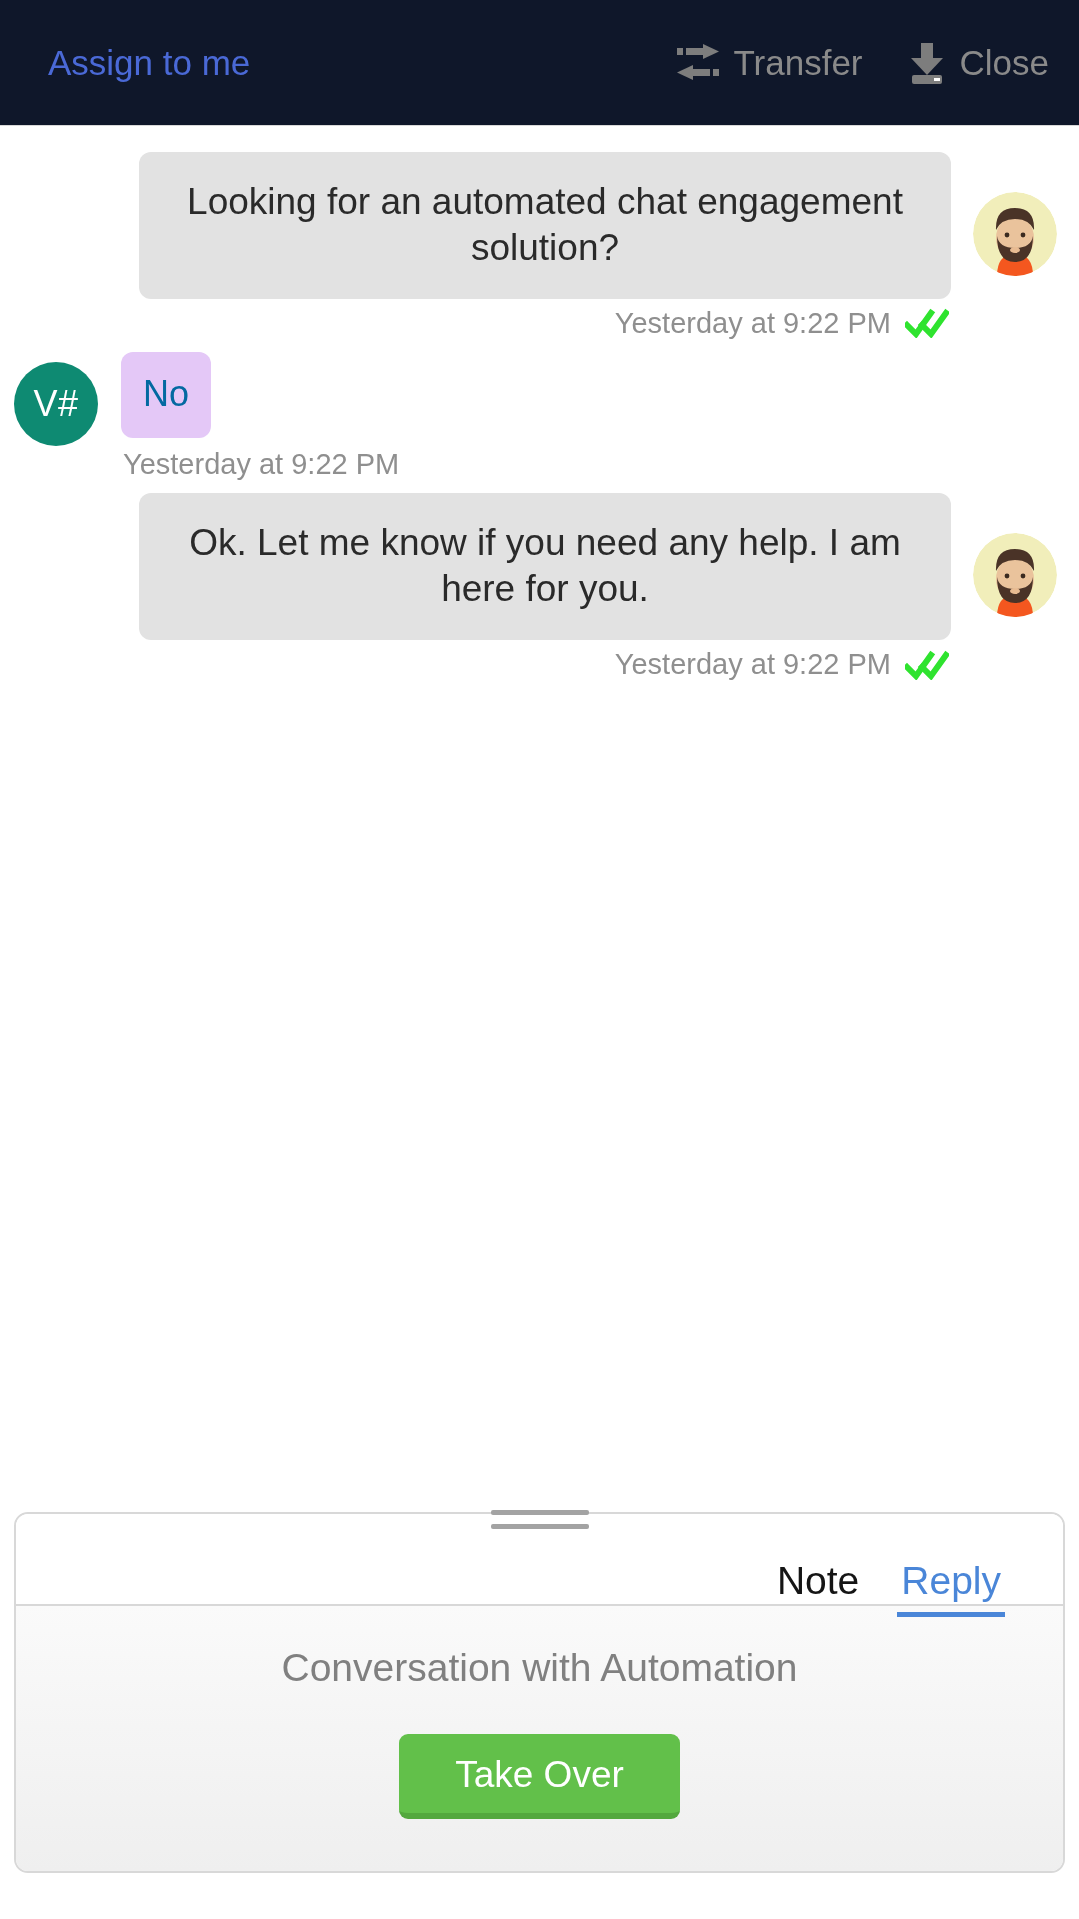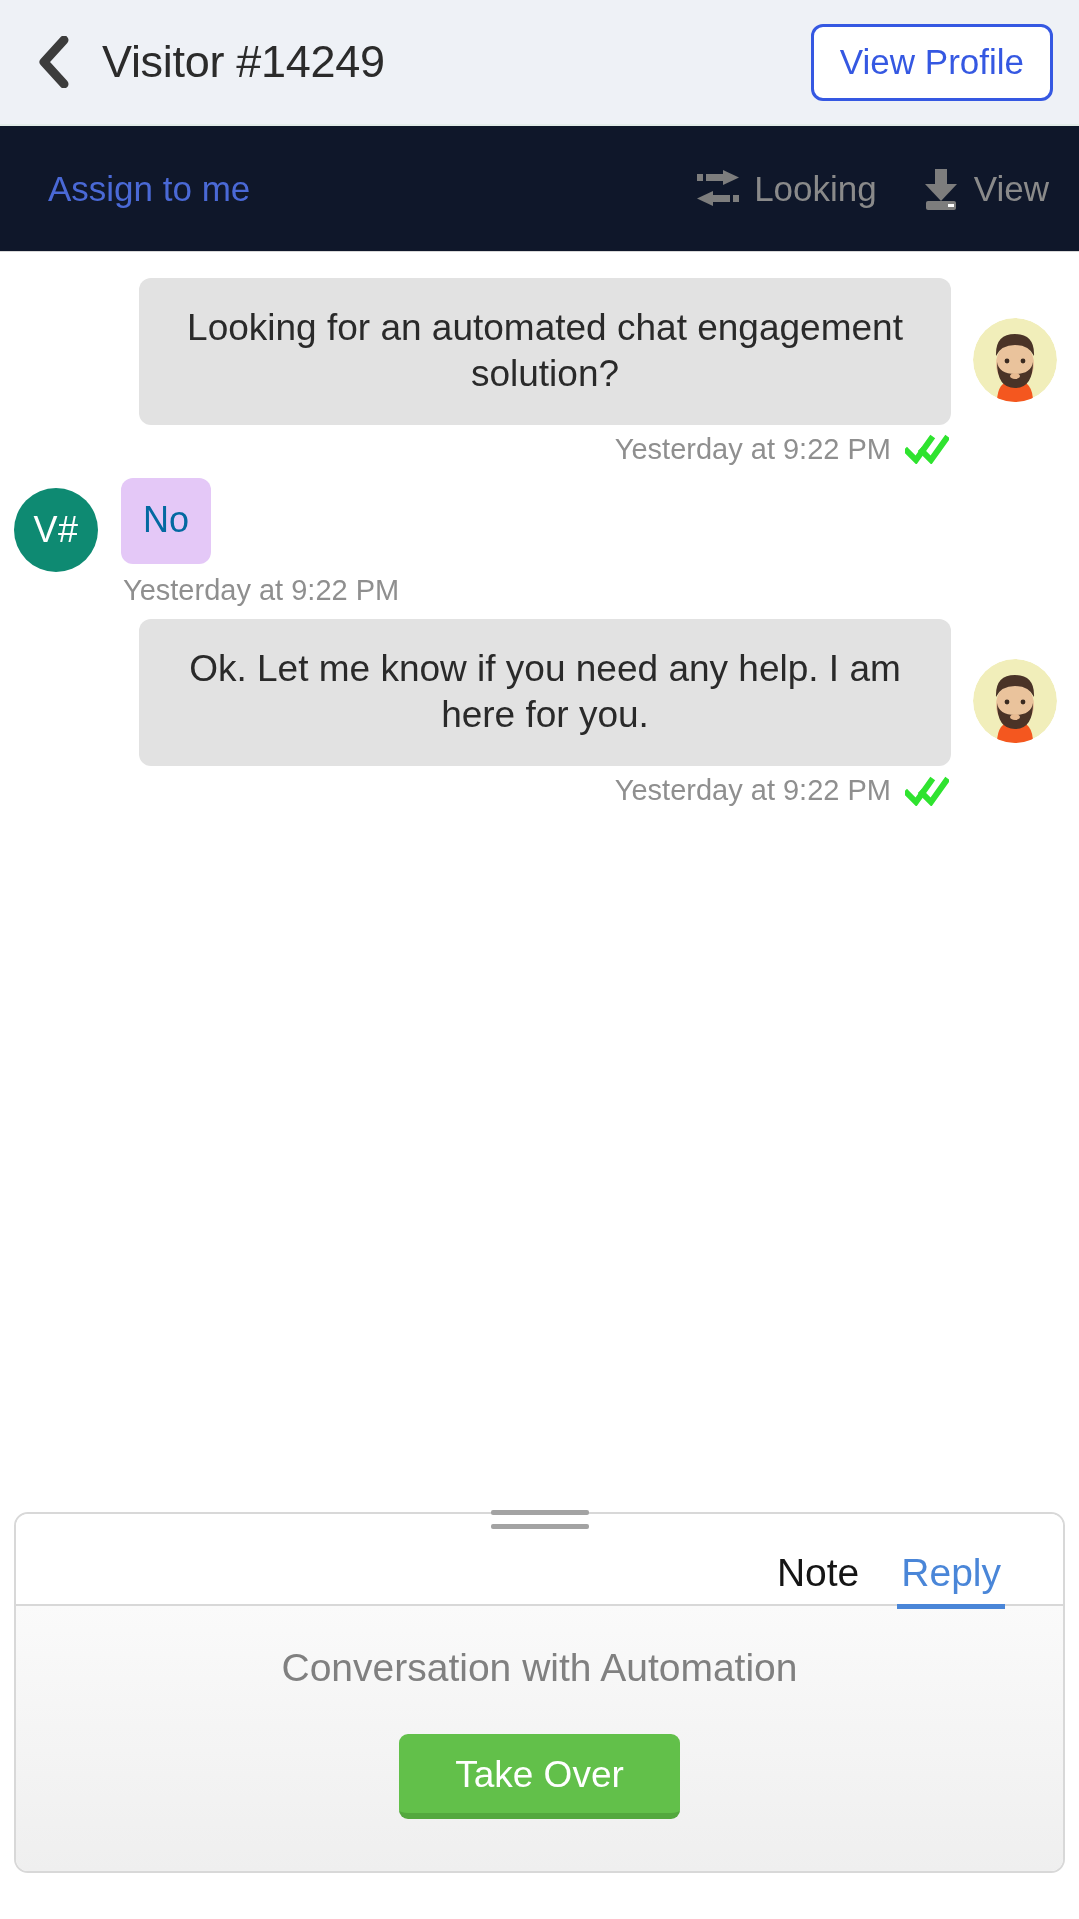--- a/index.html
+++ b/index.html
@@ -225,21 +225,21 @@
     border-bottom: 2px solid #d8d8d8;
   }
   .tab {
     font-size: 39px;
     padding: 0 4px 12px;
     margin-left: 34px;
     cursor: pointer;
     border-bottom: 5px solid transparent;
     line-height: 1;
     position: relative;
-    top: 5px;
+    top: 13px;
   }
   .tab.note { color: #151515; }
   .tab.reply {
     color: #4a86d8;
     border-bottom-color: #4a86d8;
   }
 
   .composer-body {
     background: linear-gradient(180deg, #fafafa 0%, #efefef 100%);
     padding: 40px 0 52px;
@@ -266,65 +266,53 @@
     padding: 22px 56px 20px;
     cursor: pointer;
     line-height: 1;
   }
 </style>
 </head>
 <body>
 
 <div class="app">
 
-  <div class="header">
-    <div class="back-btn">
-      <span>
-        <svg width="40" height="52" viewBox="0 0 40 52" aria-hidden="true">
-          <path d="M31 4 L11 26 L31 48" fill="none" stroke="#3c3c3c" stroke-width="9" stroke-linecap="round" stroke-linejoin="round"></path>
-        </svg>
-      </span>
-    </div>
-    <div class="header-title">Visitor #14249</div>
-    <div class="header-spacer"></div>
-    <button class="view-profile-btn">View Profile</button>
-  </div>
 
   <div class="actionbar">
     <div class="assign-link">Assign to me</div>
     <div class="actionbar-spacer"></div>
 
     <div class="action-item">
       <span class="ico">
         <svg width="46" height="42" viewBox="0 0 46 42" aria-hidden="true">
           <g fill="#7d7d7d">
             <rect x="2" y="6" width="6" height="7"></rect>
             <rect x="11" y="6" width="20" height="7"></rect>
             <polygon points="28,2 44,9.5 28,17"></polygon>
             <rect x="38" y="27" width="6" height="7"></rect>
             <rect x="15" y="27" width="20" height="7"></rect>
             <polygon points="18,23 2,30.5 18,38"></polygon>
           </g>
         </svg>
       </span>
-      <span>Looking</span>
+      <span>Transfer</span>
     </div>
 
     <div class="action-item">
       <span class="ico">
         <svg width="40" height="44" viewBox="0 0 40 44" aria-hidden="true">
           <g fill="#7d7d7d">
             <rect x="14" y="2" width="12" height="18"></rect>
             <polygon points="4,17 36,17 20,34"></polygon>
             <rect x="5" y="34" width="30" height="9" rx="2"></rect>
             <rect x="27" y="37" width="6" height="3" fill="#ffffff"></rect>
           </g>
         </svg>
       </span>
-      <span>View</span>
+      <span>Close</span>
     </div>
   </div>
 
   <div class="messages">
 
     <div class="msg-row agent">
       <div class="bubble-col agent-col">
         <div class="bubble agent-bubble">Looking for an automated chat engagement solution?</div>
         <div class="meta-row">
           <span class="meta-time">Yesterday at 9:22 PM</span>

